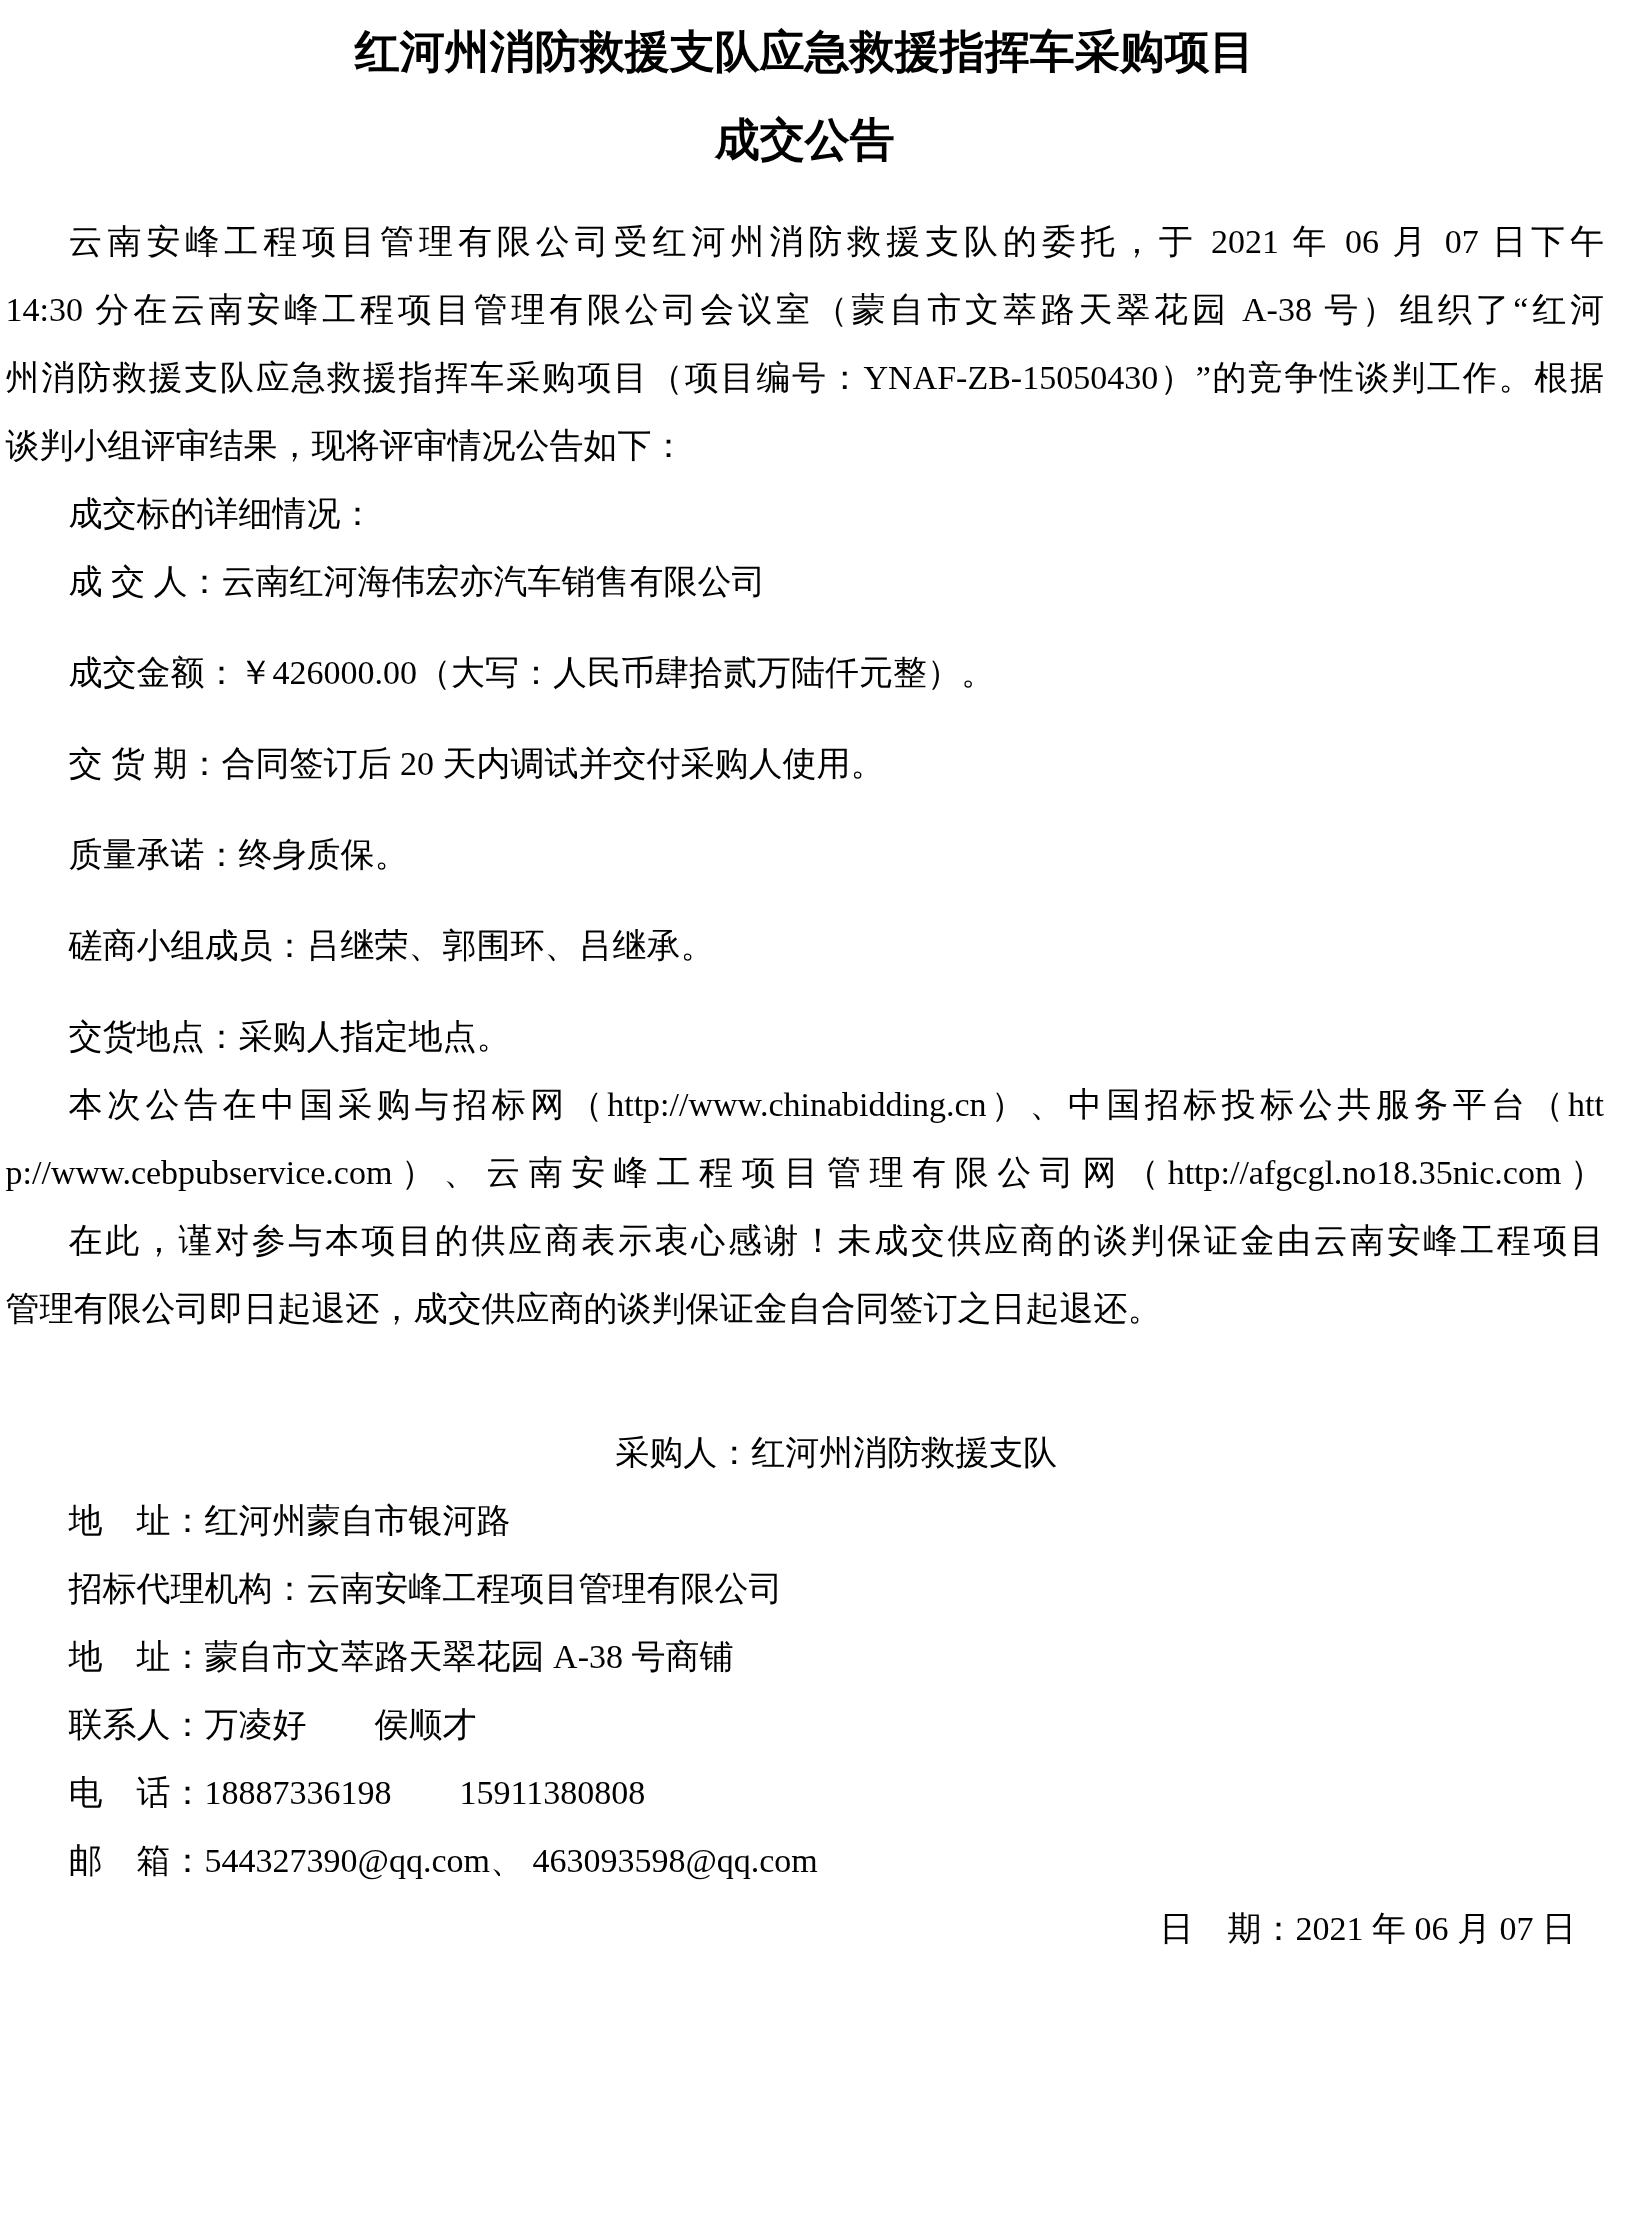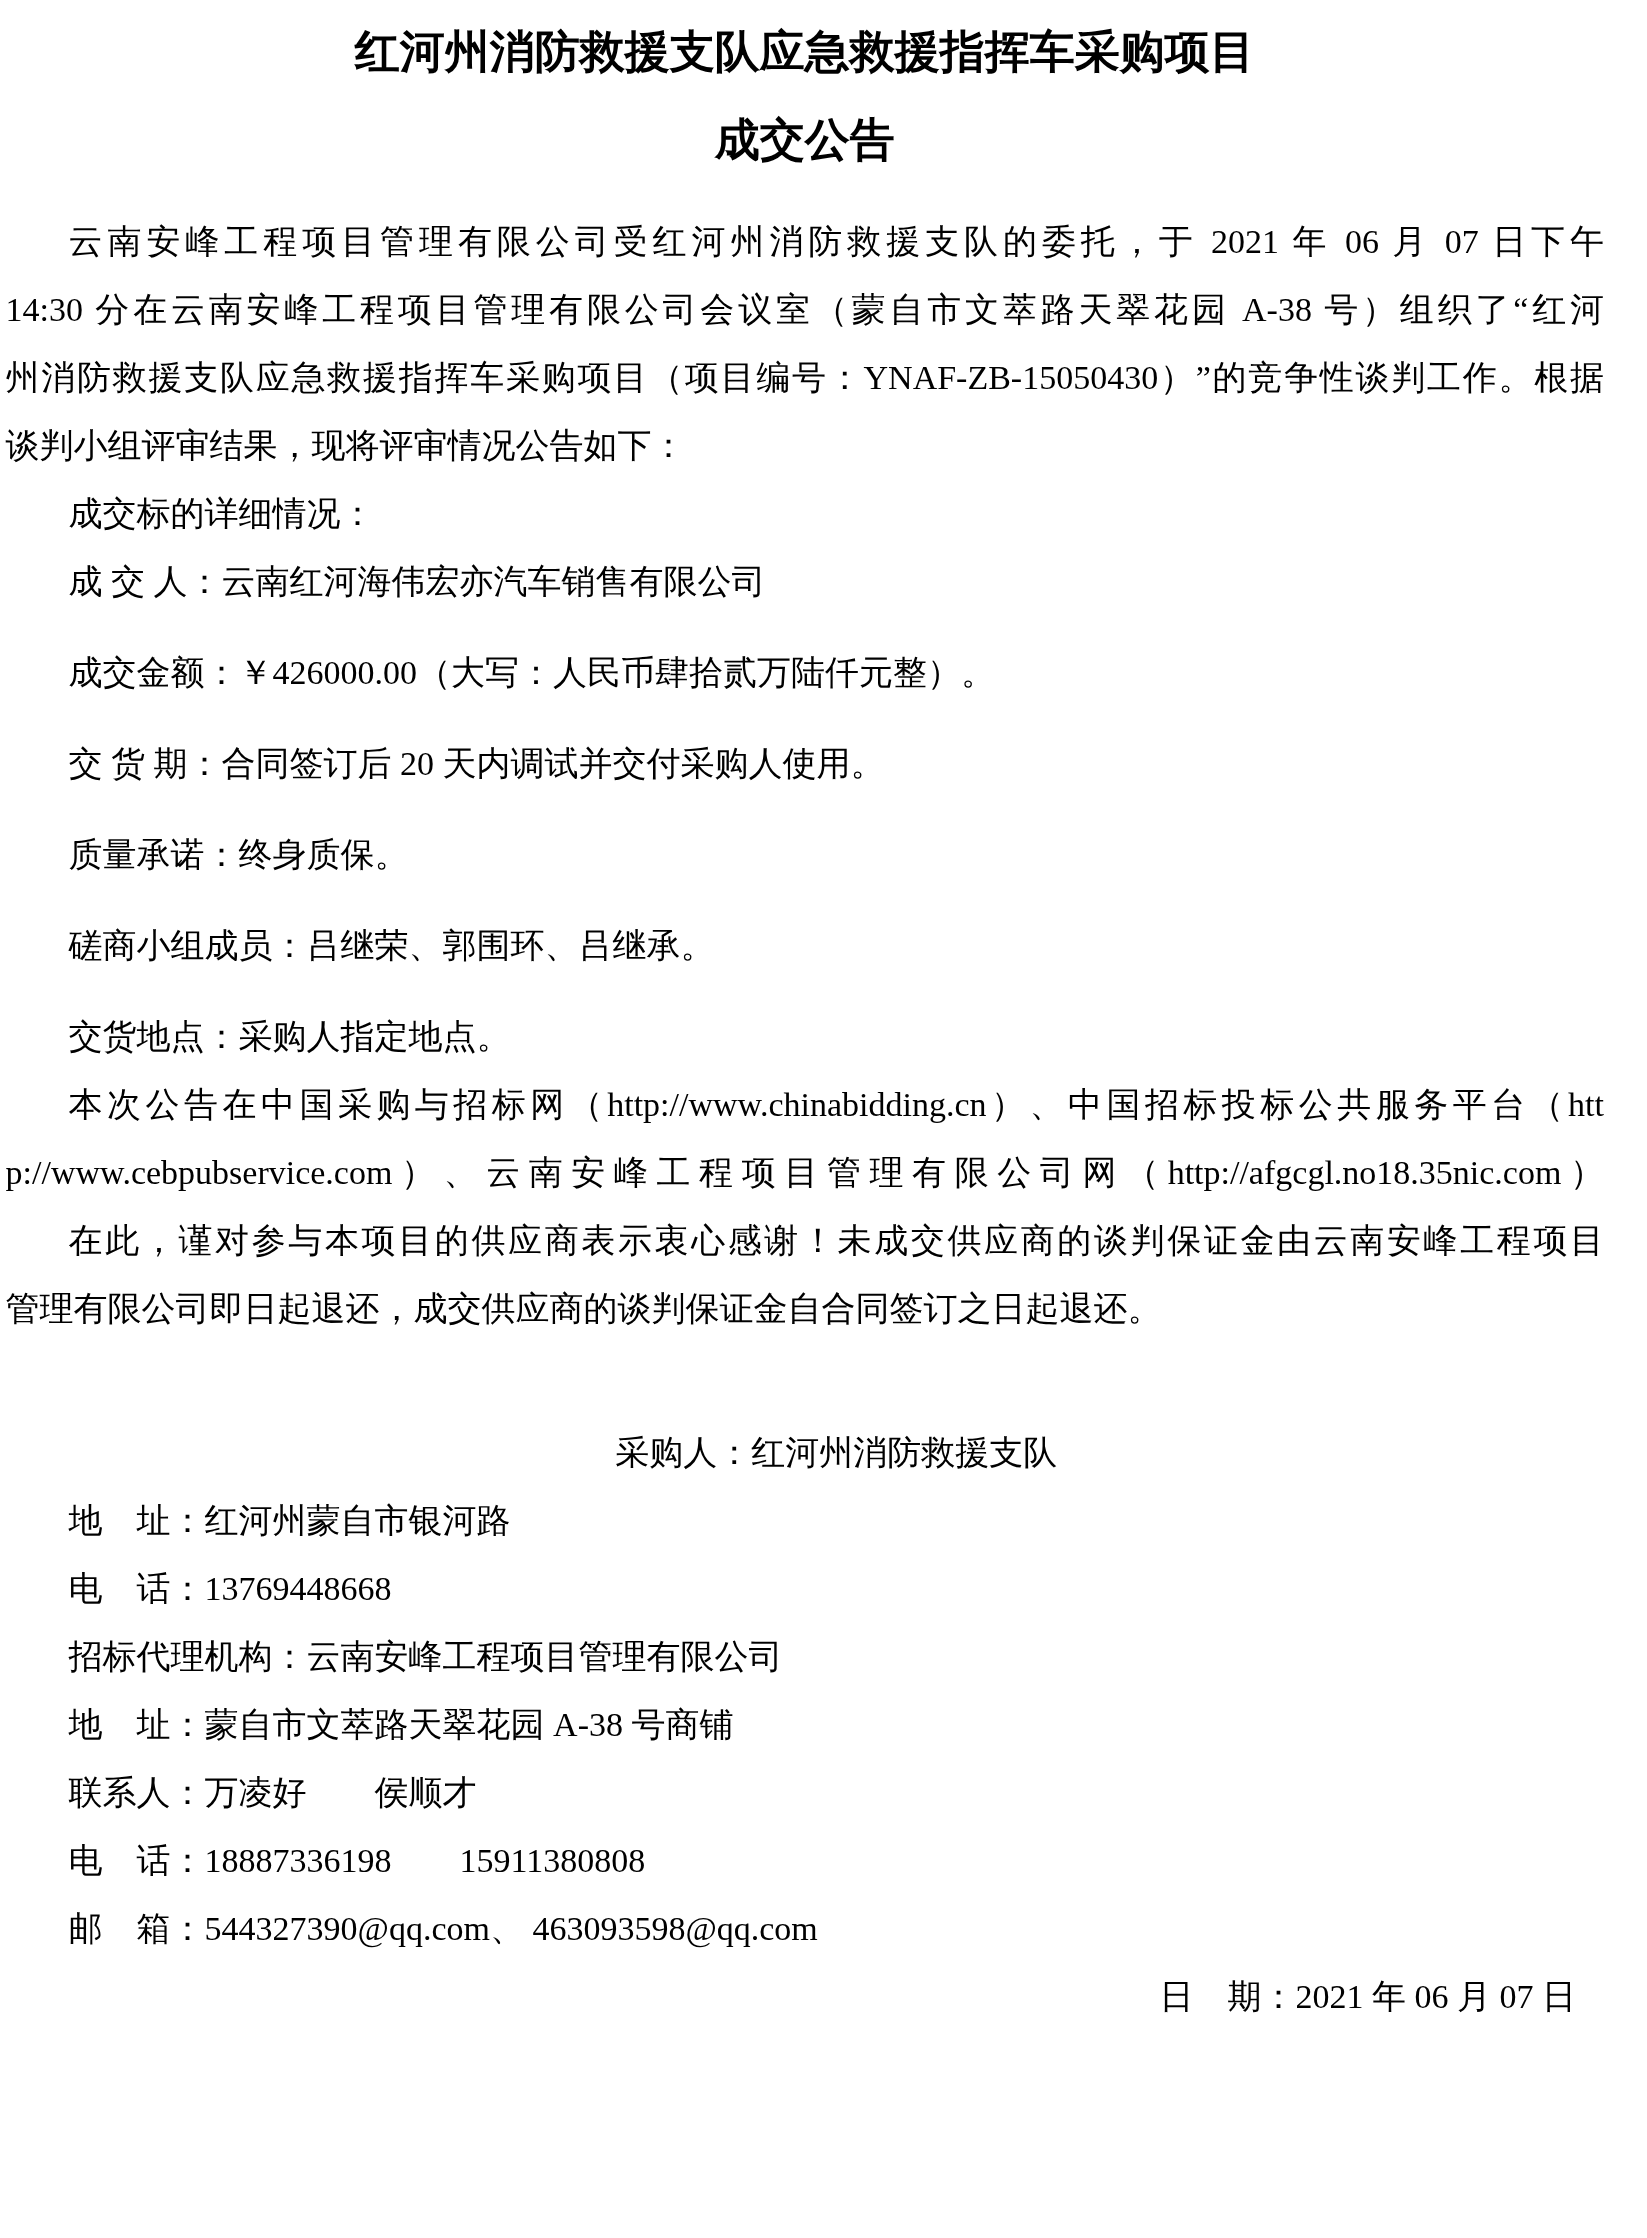--- a/index.html
+++ b/index.html
@@ -77,21 +77,20 @@
   </div>
 
   <div>
     <div class="line indent fill">在此，谨对参与本项目的供应商表示衷心感谢！未成交供应商的谈判保证金由云南安峰工程项目</div>
     <div class="line">管理有限公司即日起退还，成交供应商的谈判保证金自合同签订之日起退还。</div>
   </div>
 
   <div>
     <div class="line indent mt-gap">采购人：红河州消防救援支队</div>
     <div class="line indent">地　址：红河州蒙自市银河路</div>
-    <div class="line indent">电　话：13769448668</div>
     <div class="line indent">招标代理机构：云南安峰工程项目管理有限公司</div>
     <div class="line indent">地　址：蒙自市文萃路天翠花园 A-38 号商铺</div>
     <div class="line indent">联系人：万凌好　　侯顺才</div>
     <div class="line indent">电　话：18887336198　　15911380808</div>
     <div class="line indent">邮　箱：544327390@qq.com、 463093598@qq.com</div>
   </div>
 
   <div class="line date-line">日　期：2021 年 06 月 07 日</div>
 
 </div>

